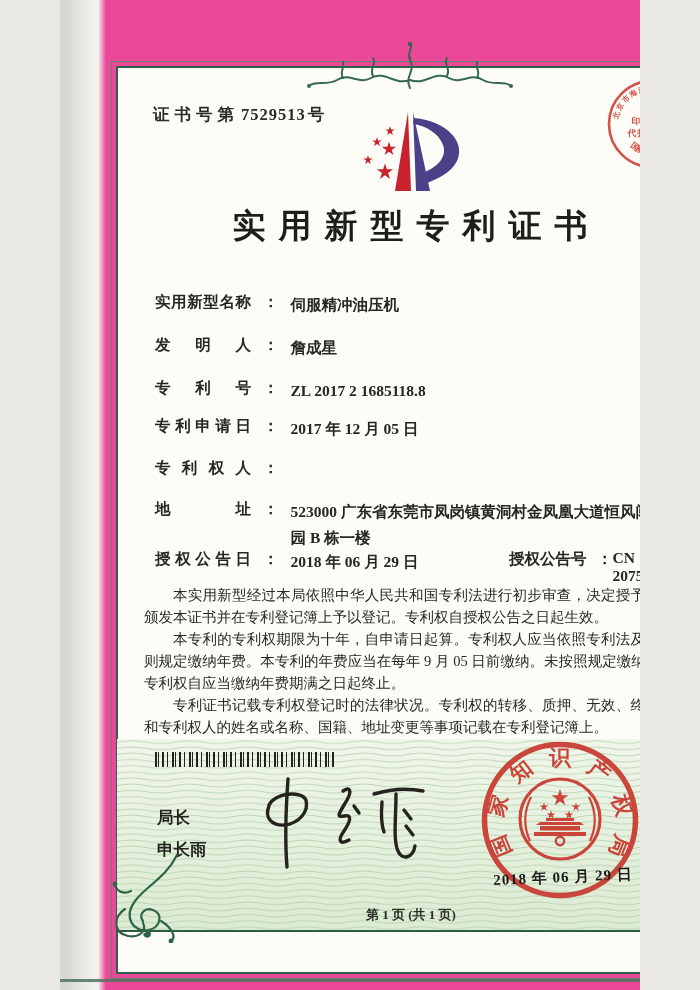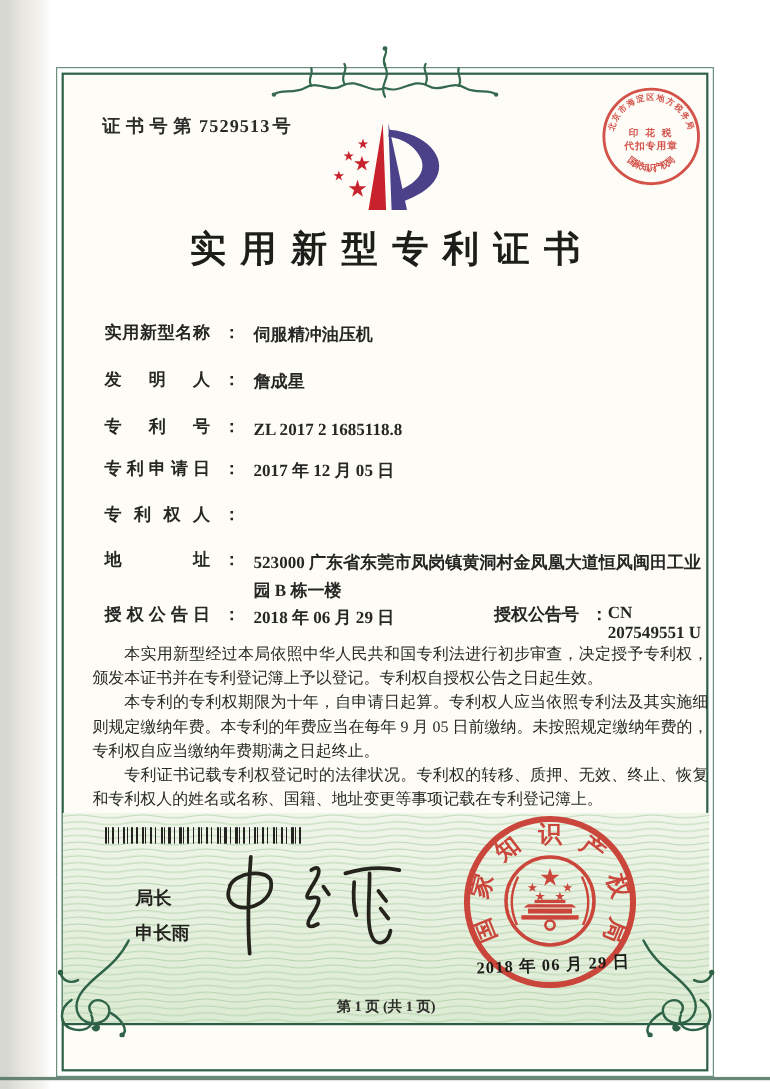--- a/index.html
+++ b/index.html
@@ -1,21 +1,21 @@
 <!DOCTYPE html>
 <html><head>
 <meta charset="utf-8">
 <style>
   * { margin:0; padding:0; box-sizing:border-box; }
   html,body { background:#e9e8e4; }
   body { font-family:"Liberation Serif","DejaVu Serif",serif; }
 
   .photo {
-    position:relative; width:700px; height:990px; margin:0 auto;
-    background:#ffffff; overflow:hidden;
+    position:relative; width:580px; height:990px; margin:0 auto;
+    background:#ec4899; overflow:hidden;
   }
   
   .paper-edge-left{
     position:absolute; left:0; top:0; width:46px; height:990px;
     background:linear-gradient(90deg,#d7d7d2 6px,#e7e6e1 20px,#f4f3ee 38px,rgba(255,255,255,0) 46px);
   }
   .paper-edge-bottom{
     position:absolute; left:0; top:979px; width:700px; height:3px;
     background:#4f7260; opacity:.85;
   }
@@ -82,21 +82,20 @@
   .barcode{
     position:absolute; left:38px; top:13px; width:182px; height:15px;
     background:
       repeating-linear-gradient(90deg,#22221f 0 2px,rgba(0,0,0,0) 2px 3px,#22221f 3px 4px,rgba(0,0,0,0) 4px 7px,#22221f 7px 9px,rgba(0,0,0,0) 9px 12px,#22221f 12px 13px,rgba(0,0,0,0) 13px 17px);
   }
 
   .signer{
     position:absolute; left:40px; top:62px;
     font-size:16.5px; line-height:32px; color:#23231f; font-weight:600;
     font-family:"Liberation Sans","DejaVu Sans",sans-serif;
-    margin-left:26px;
   }
   .signature{ position:absolute; left:138px; top:34px; width:185px; height:105px; }
 
   .seal{ position:absolute; left:363px; top:1px; width:160px; height:160px; opacity:.93; }
   .seal-date{
     position:absolute; left:348px; top:129px; width:196px; text-align:center;
     font-size:15px; letter-spacing:1px; color:#1b1b18; font-weight:600;
     transform:rotate(-2.5deg);
   }
 

